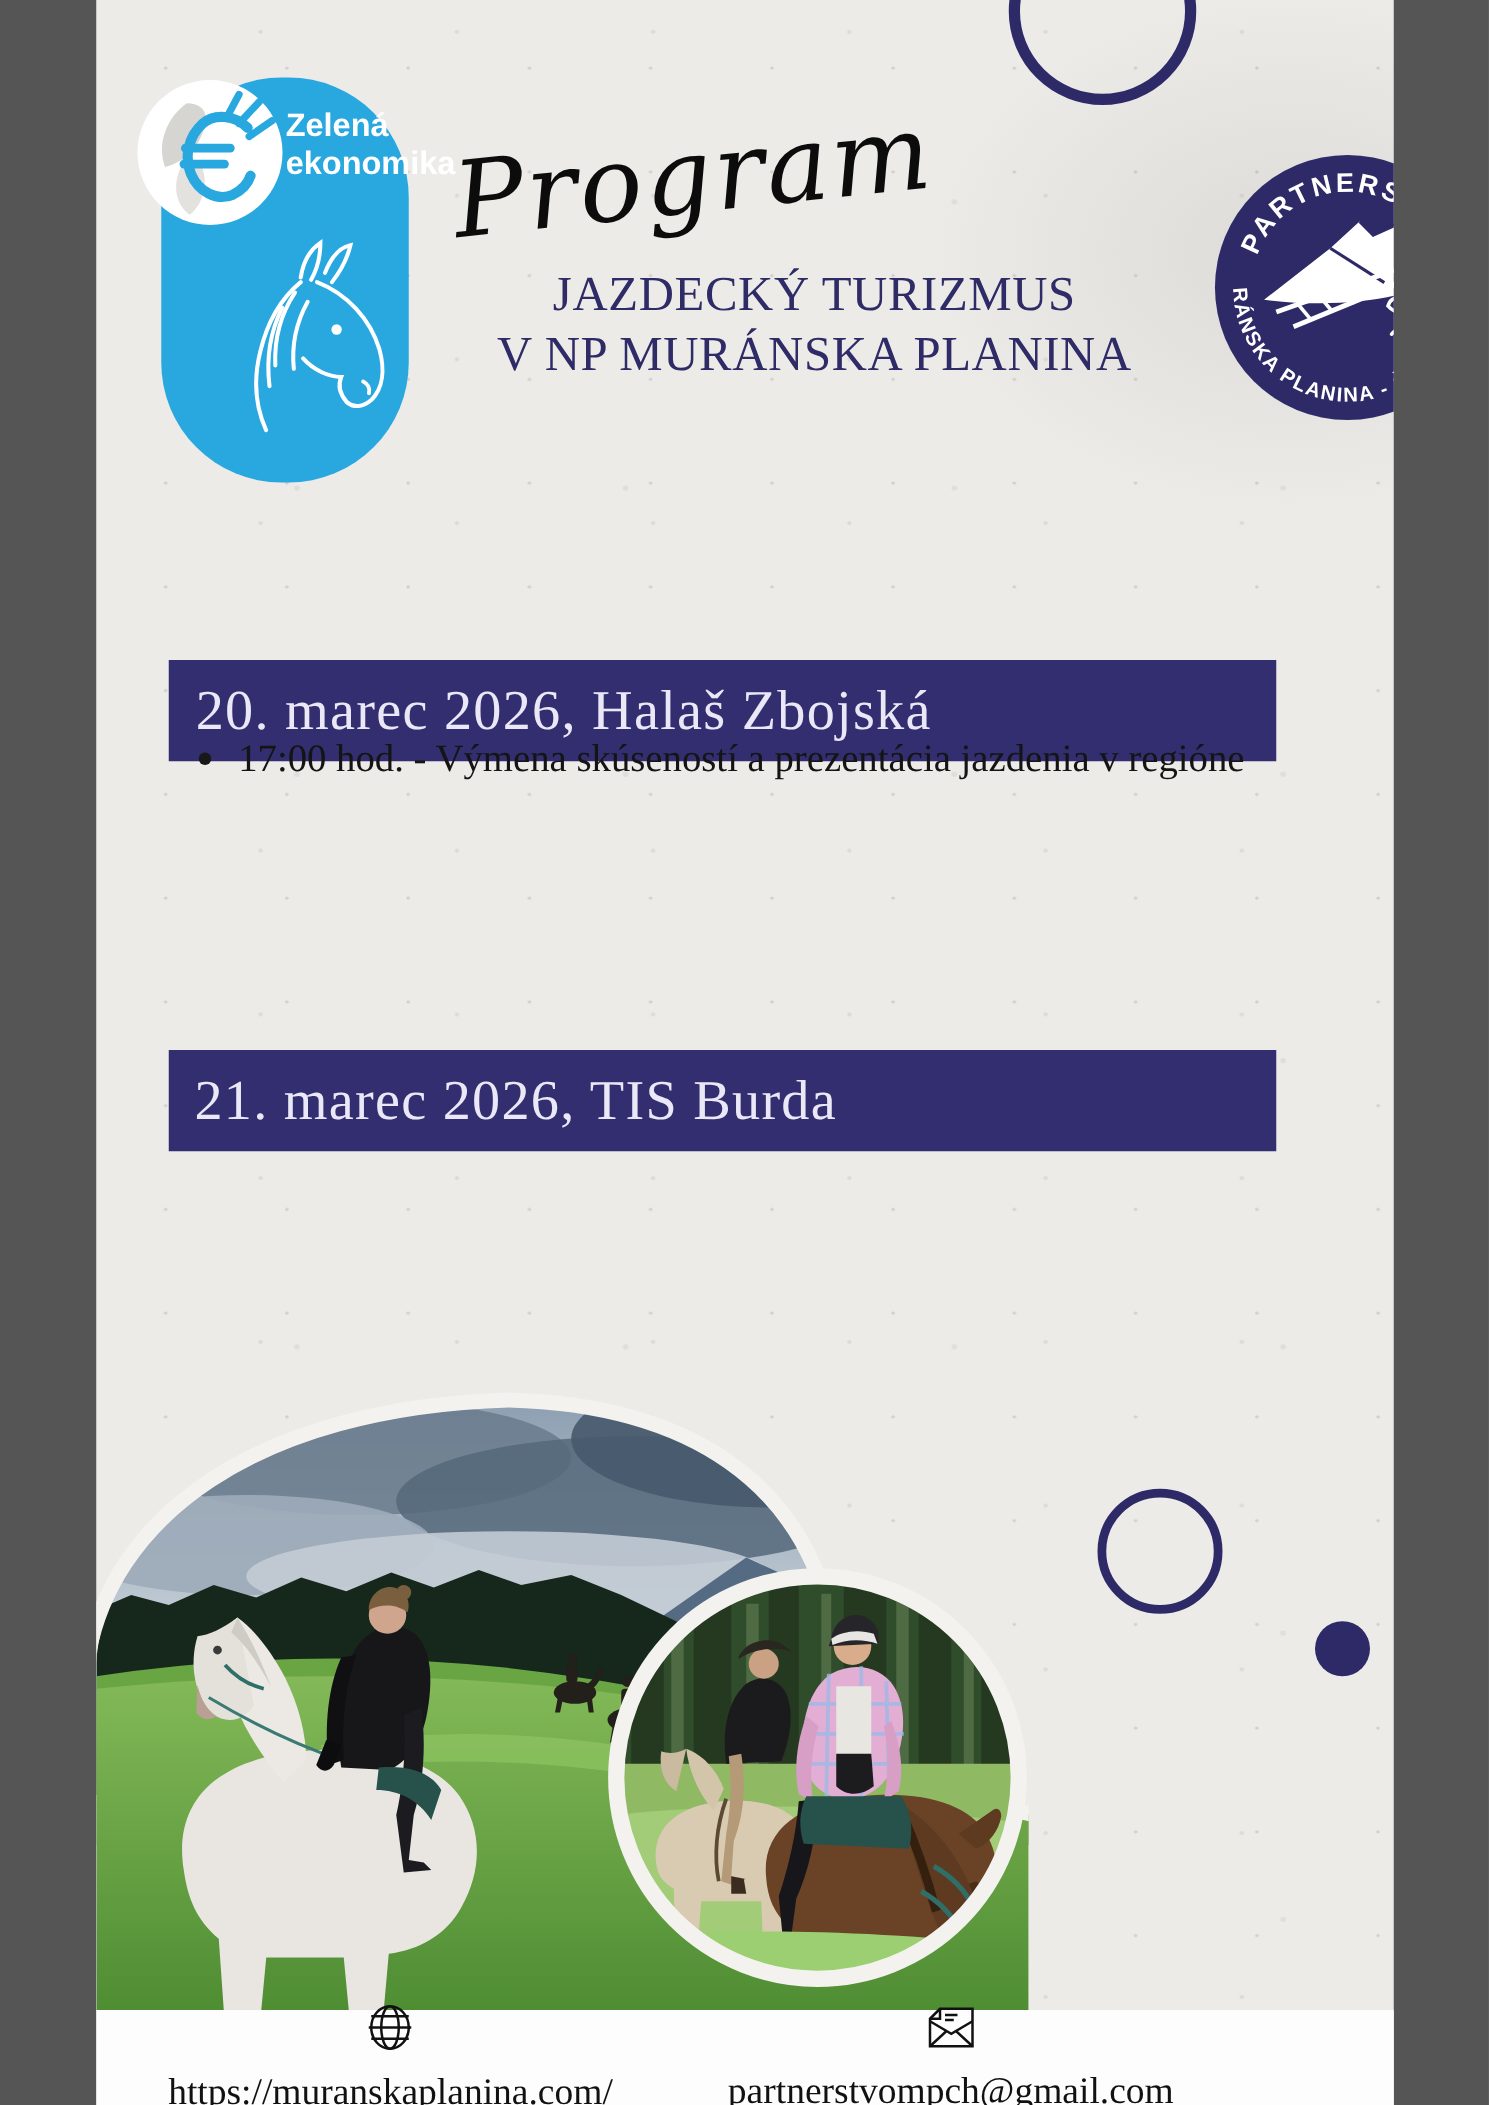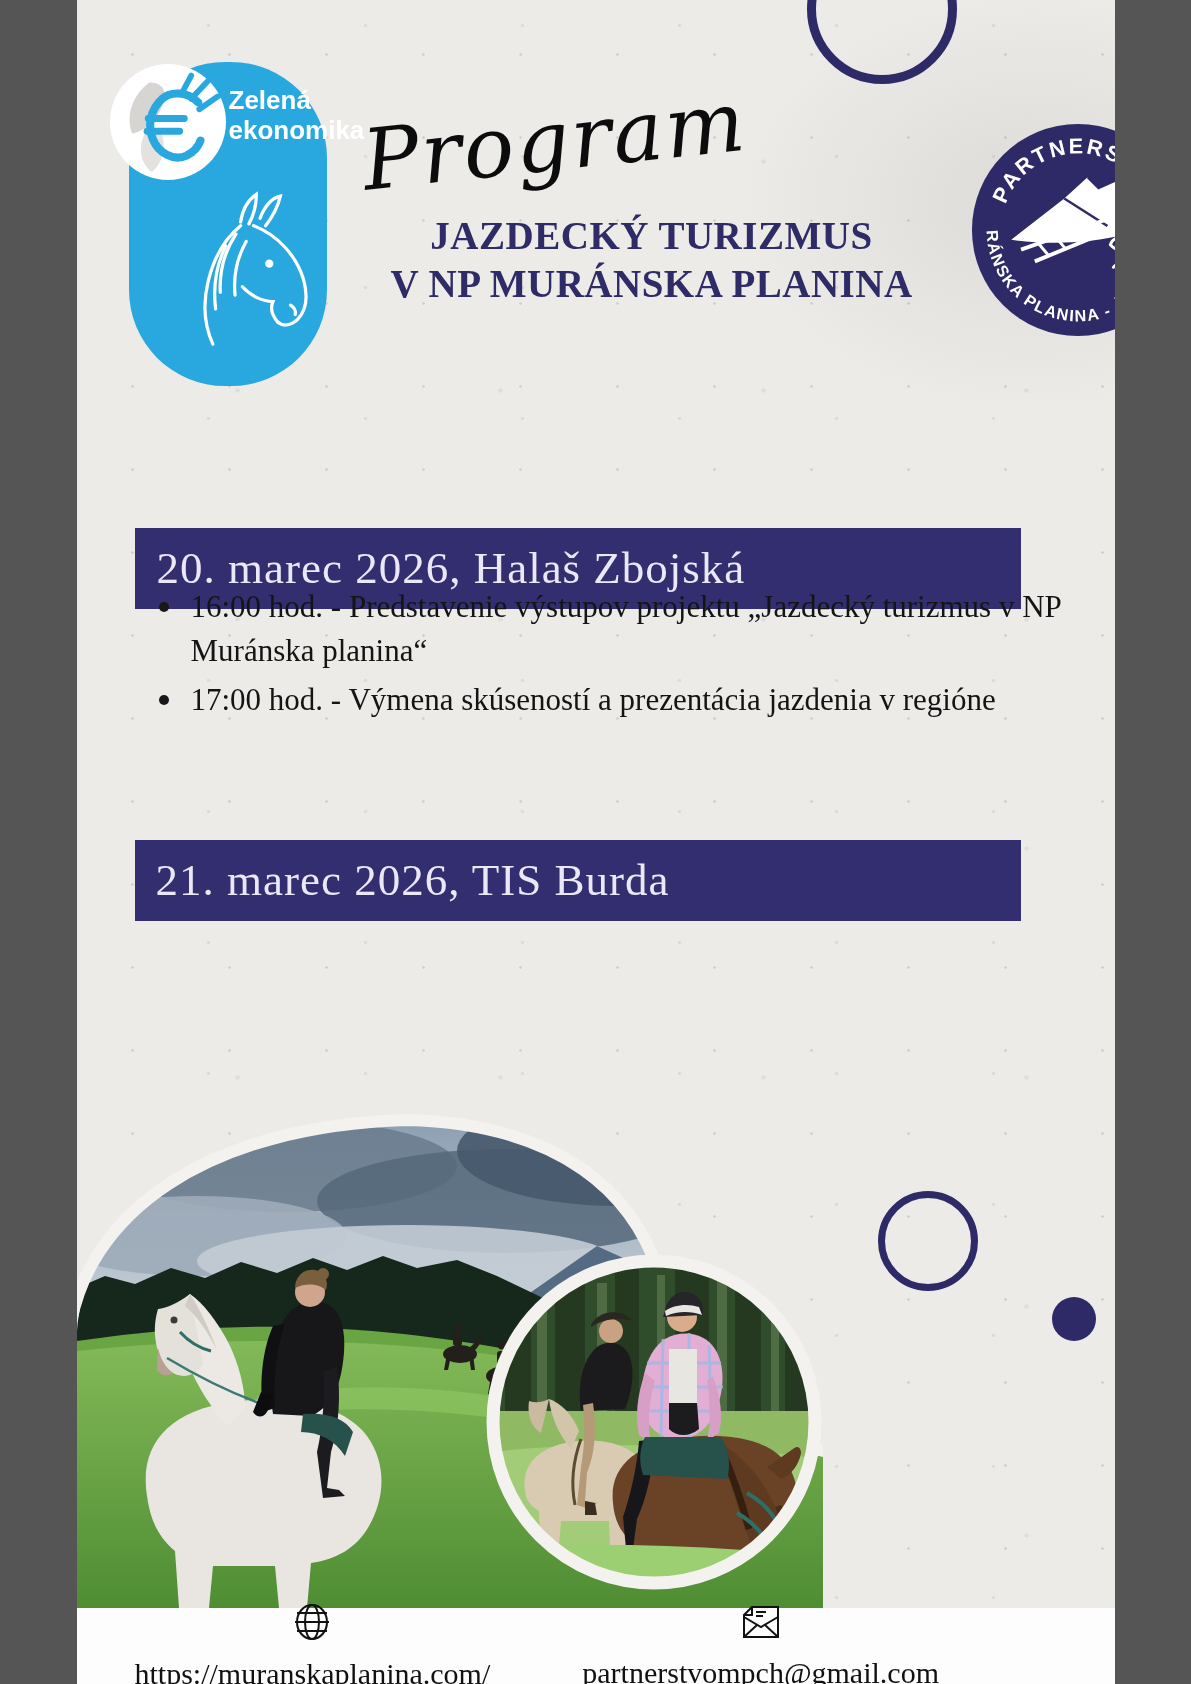--- a/index.html
+++ b/index.html
@@ -44,21 +44,21 @@
   .horse-art{position:absolute; left:8px; top:118px; width:185px; height:195px;}
 
   
   .script-title{
     position:absolute; left:285px; top:92px; width:380px;
     font-family:"DejaVu Serif", serif; font-style:italic; font-weight:500;
     font-size:84px; color:#0c0c0c; text-align:center;
     transform:rotate(-6deg); letter-spacing:2px;}
   .main-title{
     position:absolute; left:290px; top:212px; width:570px; text-align:center;
-    font-family:"Liberation Serif", serif; font-weight:bold;
+    font-family:"Liberation Serif", serif; font-weight:normal;
     font-size:39px; line-height:1.24; color:#2e2b66; letter-spacing:.5px;}
 
   
   .seal{position:absolute; left:893px; top:122px; width:216px; height:216px;}
 
   
   .banner{
     position:absolute; left:58px; width:886px; height:81px;
     background:#322e70; color:#eae7f6;
     font-size:45px; line-height:81px; padding-left:22px; box-sizing:border-box;
@@ -171,21 +171,20 @@
         <path d="M160 120 C156 112 158 104 165 100 C172 104 174 112 170 120"></path>
         <path d="M170 120 C176 114 184 113 189 118 C187 126 180 130 172 128"></path>
         <path d="M160 120 C152 116 145 118 143 125 C148 131 156 132 162 128"></path>
         <path d="M166 128 L164 146 M164 146 C156 142 150 143 146 148 M164 146 C172 144 178 146 181 151"></path>
       </g>
     </svg>
   </div>
 
   <div class="banner banner-1">20. marec 2026, Halaš Zbojská</div>
   <ul class="bullets bullets-1">
-    <li>16:00 hod. - Predstavenie výstupov projektu „Jazdecký turizmus v NP Muránska planina“</li>
     <li>17:00 hod. - Výmena skúseností a prezentácia jazdenia v regióne</li>
   </ul>
 
   <div class="banner banner-2">21. marec 2026, TIS Burda</div>
   <ul class="bullets bullets-2">
   </ul>
 
   <div class="photo-main">
     <svg viewBox="0 0 746 512" width="746" height="512">
       <defs>

